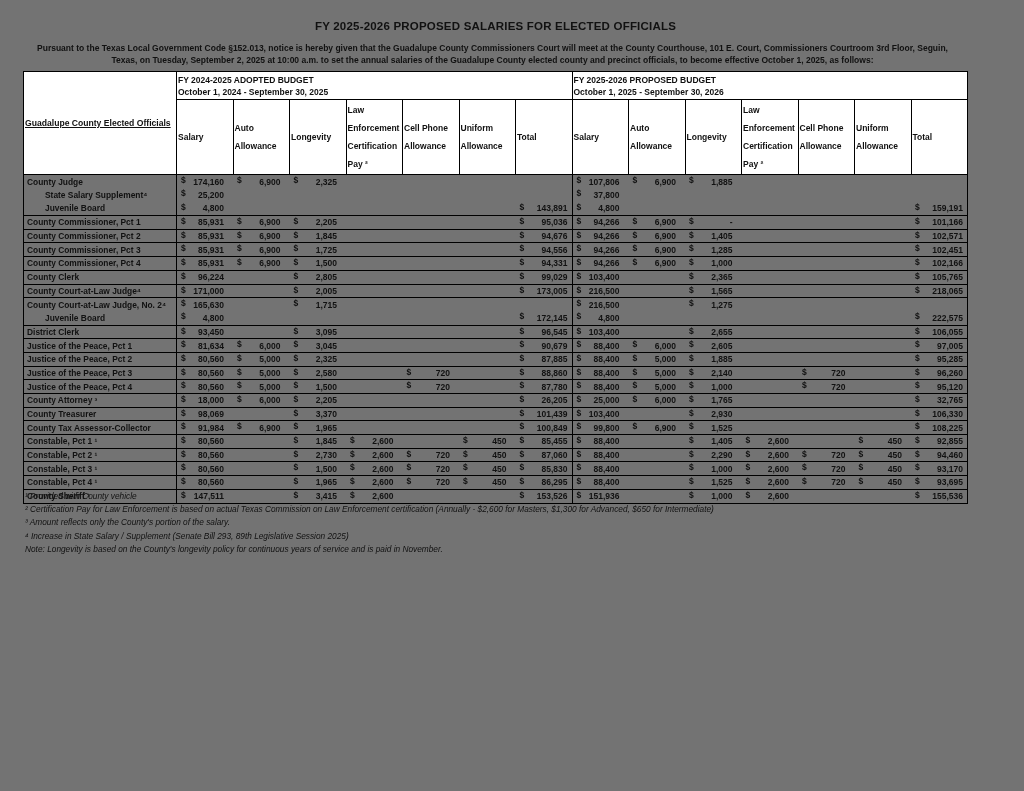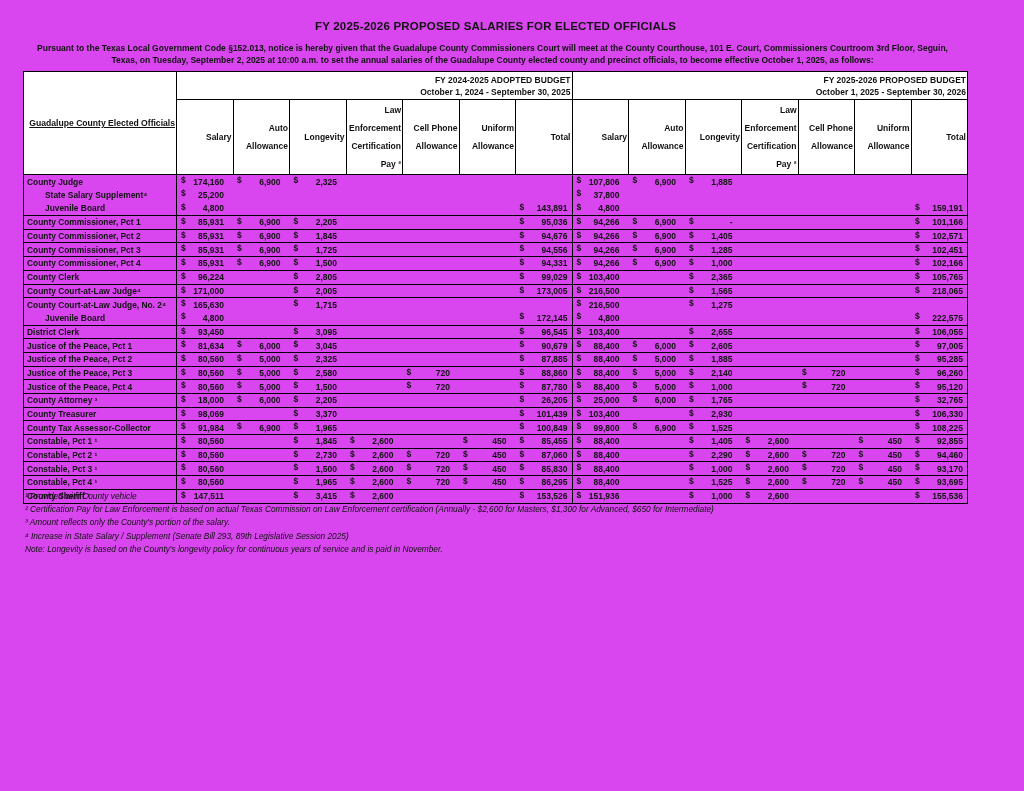--- a/index.html
+++ b/index.html
@@ -4,38 +4,38 @@
 <style>
   * { margin: 0; padding: 0; box-sizing: border-box; }
   html, body { background: #ffffff; }
   body {
     width: 1024px; height: 791px;
     font-family: "Liberation Sans", sans-serif;
     color: #111;
     position: relative;
     overflow: hidden;
   }
-  .page { position: absolute; left: 0; top: 0; width: 1024px; height: 791px; background: #d946ef; }
+  .page { position: absolute; left: 0; top: 0; width: 1024px; height: 791px; background: #737373; }
   .doc-title {
     position: absolute; top: 20px; left: 23px; width: 945px;
     text-align: center; font-size: 11.5px; font-weight: bold; letter-spacing: .2px;
   }
   .intro {
     position: absolute; top: 43px; left: 25px; width: 935px;
     font-size: 8.5px; font-weight: bold; line-height: 11.5px; text-align: center;
   }
   table.salary {
     position: absolute; top: 71px; left: 23px; width: 945px;
     border-collapse: collapse; table-layout: fixed;
     border: 1.5px solid #000;
   }
   col.c-label { width: 153px; }
   thead th {
     border: 1px solid #000; font-size: 8.5px; font-weight: bold;
-    text-align: right; vertical-align: middle; background: #fff; padding: 1px;
+    text-align: left; vertical-align: middle; background: #fff; padding: 1px;
   }
   tr.grp-row th { height: 28px; }
   tr.col-row th { height: 55px; line-height: 18px; }
   th.officials-h { font-size: 8.6px; text-decoration: underline; }
   .budget-h div { line-height: 12px; }
   tbody td {
     height: 13.7px; font-size: 8.5px; font-weight: bold;
     vertical-align: middle; white-space: nowrap; overflow: visible;
     border: none; padding: 0;
   }

